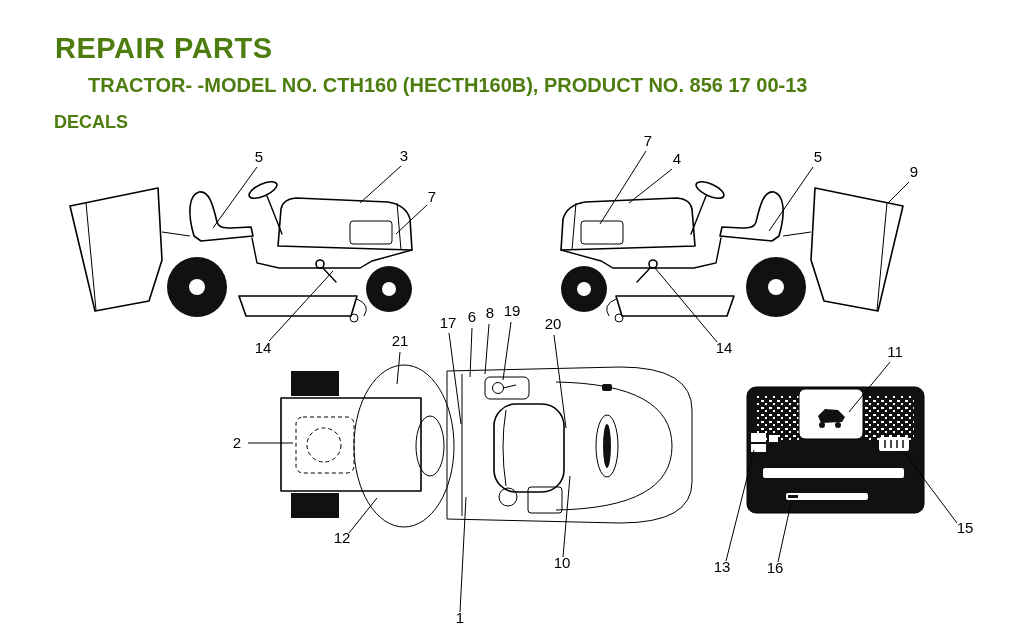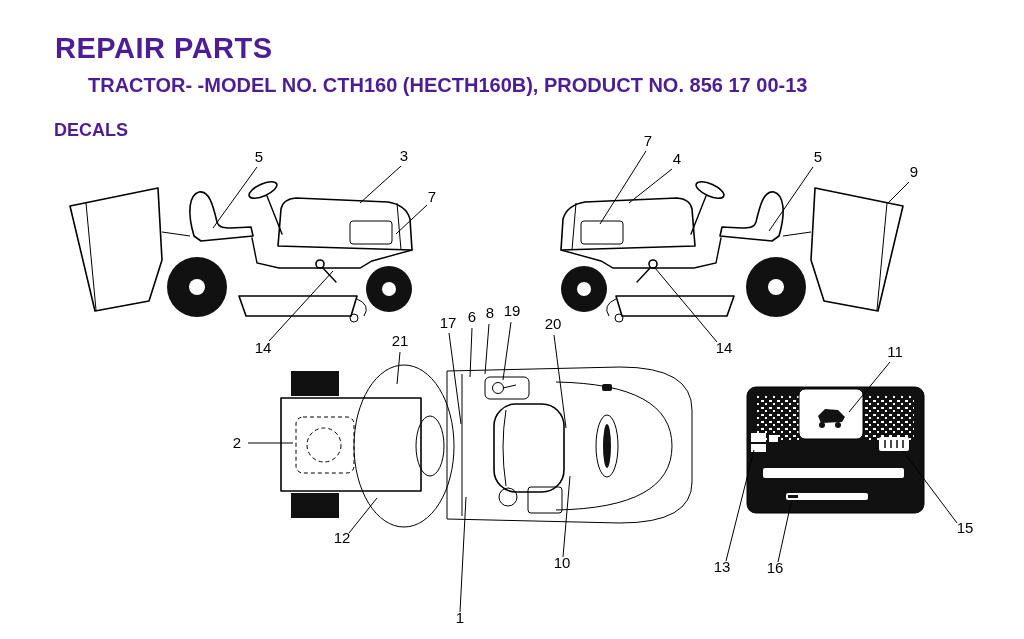--- a/index.html
+++ b/index.html
@@ -1,22 +1,22 @@
 <!DOCTYPE html>
 <html><head>
 <meta charset="utf-8">
 <style>
   html,body { margin:0; padding:0; background:#fff; }
   .page {
     position:relative; width:1024px; height:639px; background:#ffffff;
-    font-family:"Liberation Sans", sans-serif; color:#4c1d95; overflow:hidden;
+    font-family:"Liberation Sans", sans-serif; color:#4d7c0f; overflow:hidden;
   }
   .hdr-title   { position:absolute; left:55px;  top:32px;  font-size:29px; font-weight:bold; letter-spacing:0.5px; }
   .hdr-sub     { position:absolute; left:88px;  top:74px;  font-size:20px; font-weight:bold; }
-  .hdr-section { position:absolute; left:54px;  top:120px; font-size:18px; font-weight:bold; }
+  .hdr-section { position:absolute; left:54px;  top:112px; font-size:18px; font-weight:bold; }
   svg.diagram  { position:absolute; left:0; top:0; }
   .outline { fill:#ffffff; stroke:#000; stroke-width:1.6; stroke-linejoin:round; }
   .line    { stroke:#000; stroke-width:1.4; fill:none; stroke-linecap:round; }
   .thin    { stroke:#000; stroke-width:1;   fill:none; }
   .leader  { stroke:#000; stroke-width:1;   fill:none; }
   .callout { font-family:"Liberation Sans", sans-serif; font-size:15px; fill:#000; text-anchor:middle; }
 </style>
 </head>
 <body>
 

